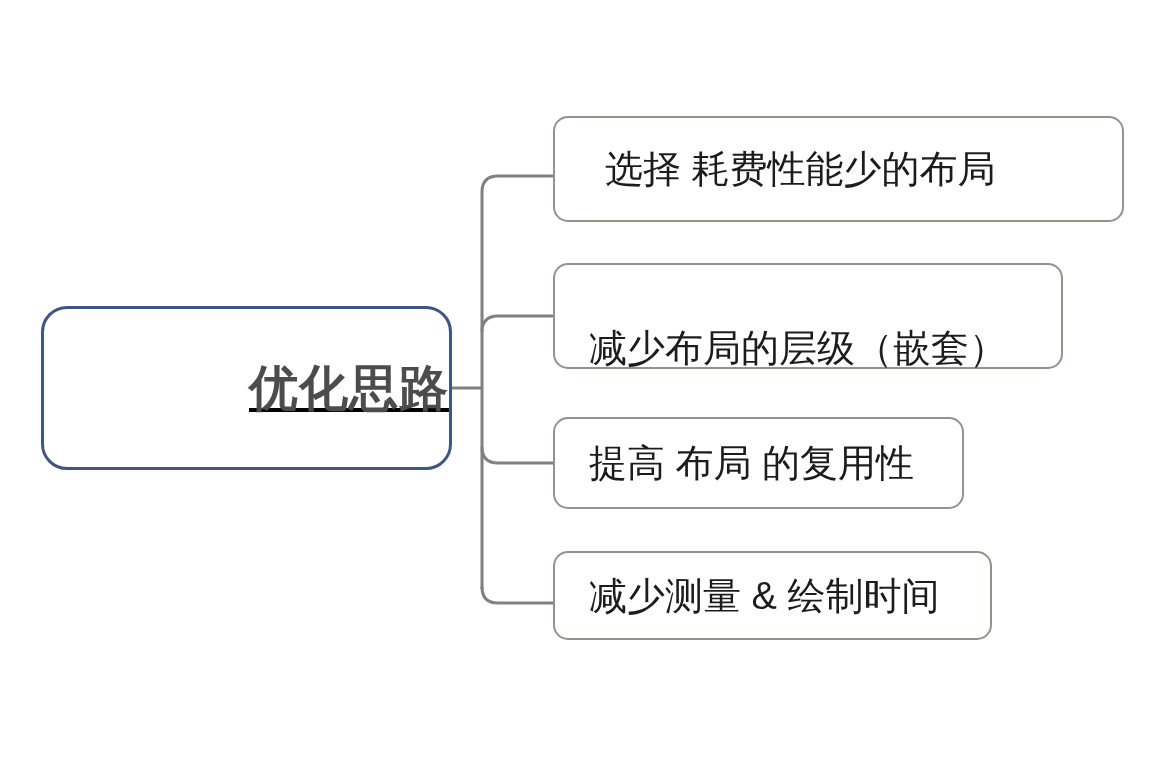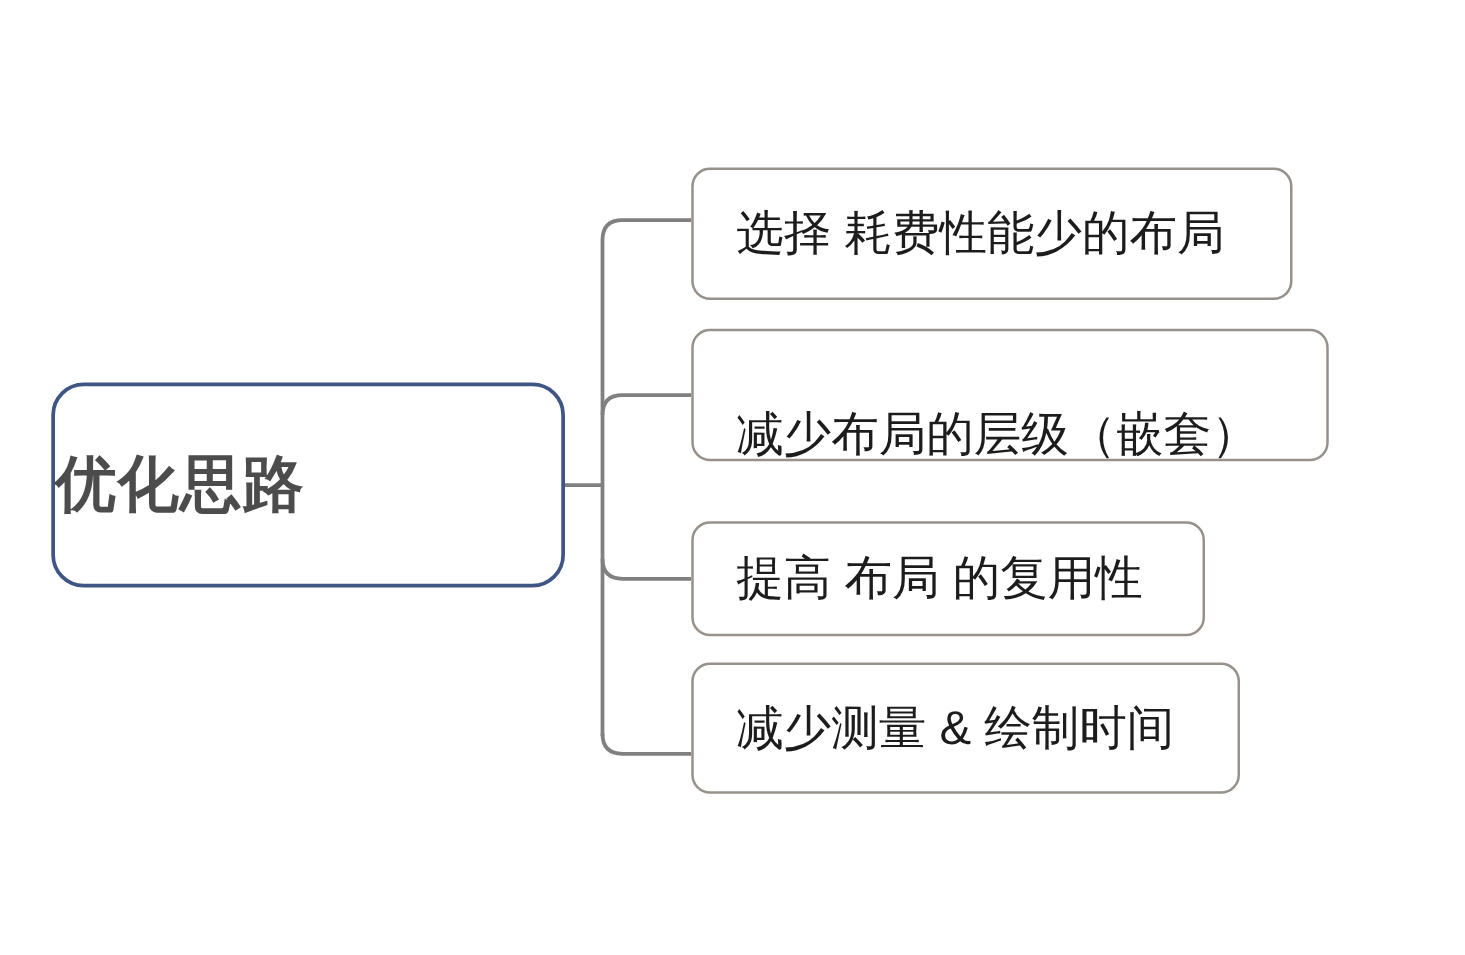--- a/index.html
+++ b/index.html
@@ -32,21 +32,22 @@
     display: flex;
     align-items: center;
   }
   .root-node {
     left: 41px;
     top: 306px;
     width: 411px;
     height: 164px;
     border: 3px solid #3f5684;
     border-radius: 26px;
-    justify-content: flex-start;
+    justify-content: flex-end;
+    text-decoration: underline;
   }
   .root-label {
     font-size: 49px;
     font-weight: bold;
     color: #4c4c4c;
     letter-spacing: 1px;
     line-height: 1;
     white-space: nowrap;
   }
   .child-node {
@@ -55,24 +56,24 @@
     justify-content: flex-start;
   }
   .child-label {
     font-size: 38px;
     font-weight: normal;
     color: #1c1c1c;
     line-height: 1;
     white-space: nowrap;
     padding-left: 34px;
   }
-  .n1 { left: 553px; top: 134px;  width: 481px; height: 106px; }
+  .n1 { left: 553px; top: 116px;  width: 571px; height: 106px; padding-left: 16px; }
   .n2 { left: 553px; top: 263px;  width: 510px; height: 106px; align-items: flex-end; }
   .n3 { left: 553px; top: 417px;  width: 411px; height: 92px;  }
-  .n4 { left: 553px; top: 530px;  width: 439px; height: 105px; }
+  .n4 { left: 553px; top: 551px;  width: 439px; height: 89px; }
 </style>
 </head>
 <body>
 
 <div id="canvas">
 
   <svg id="connectors" viewBox="0 0 1172 764" width="1172" height="764" aria-hidden="true">
     <g fill="none" stroke="#808080" stroke-width="3" stroke-linecap="butt" stroke-linejoin="round">
 
       <path d="M452,388 L482,388"></path>

